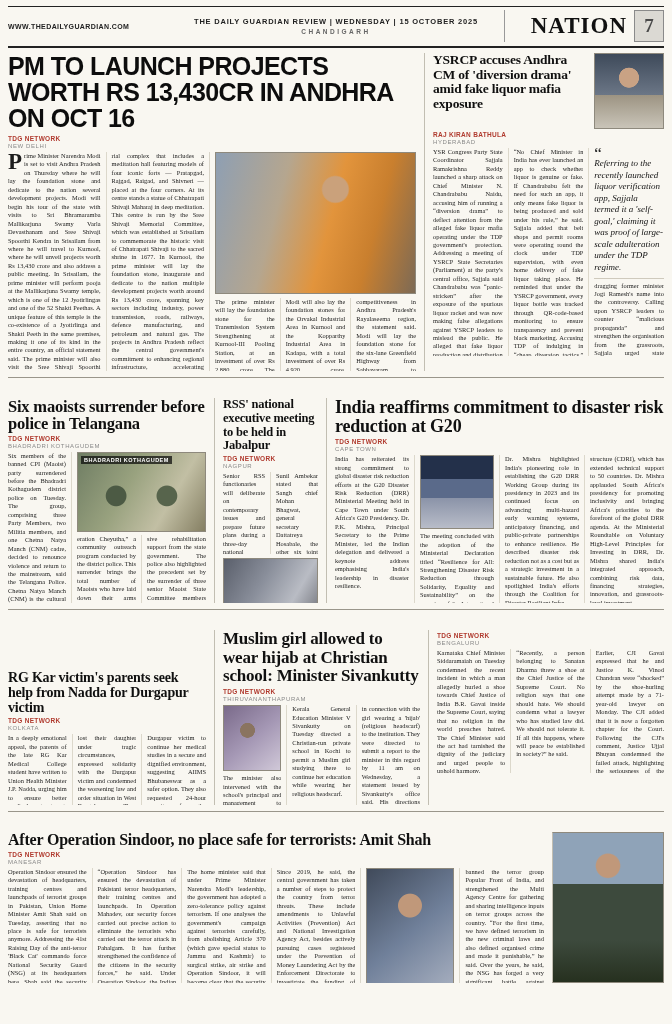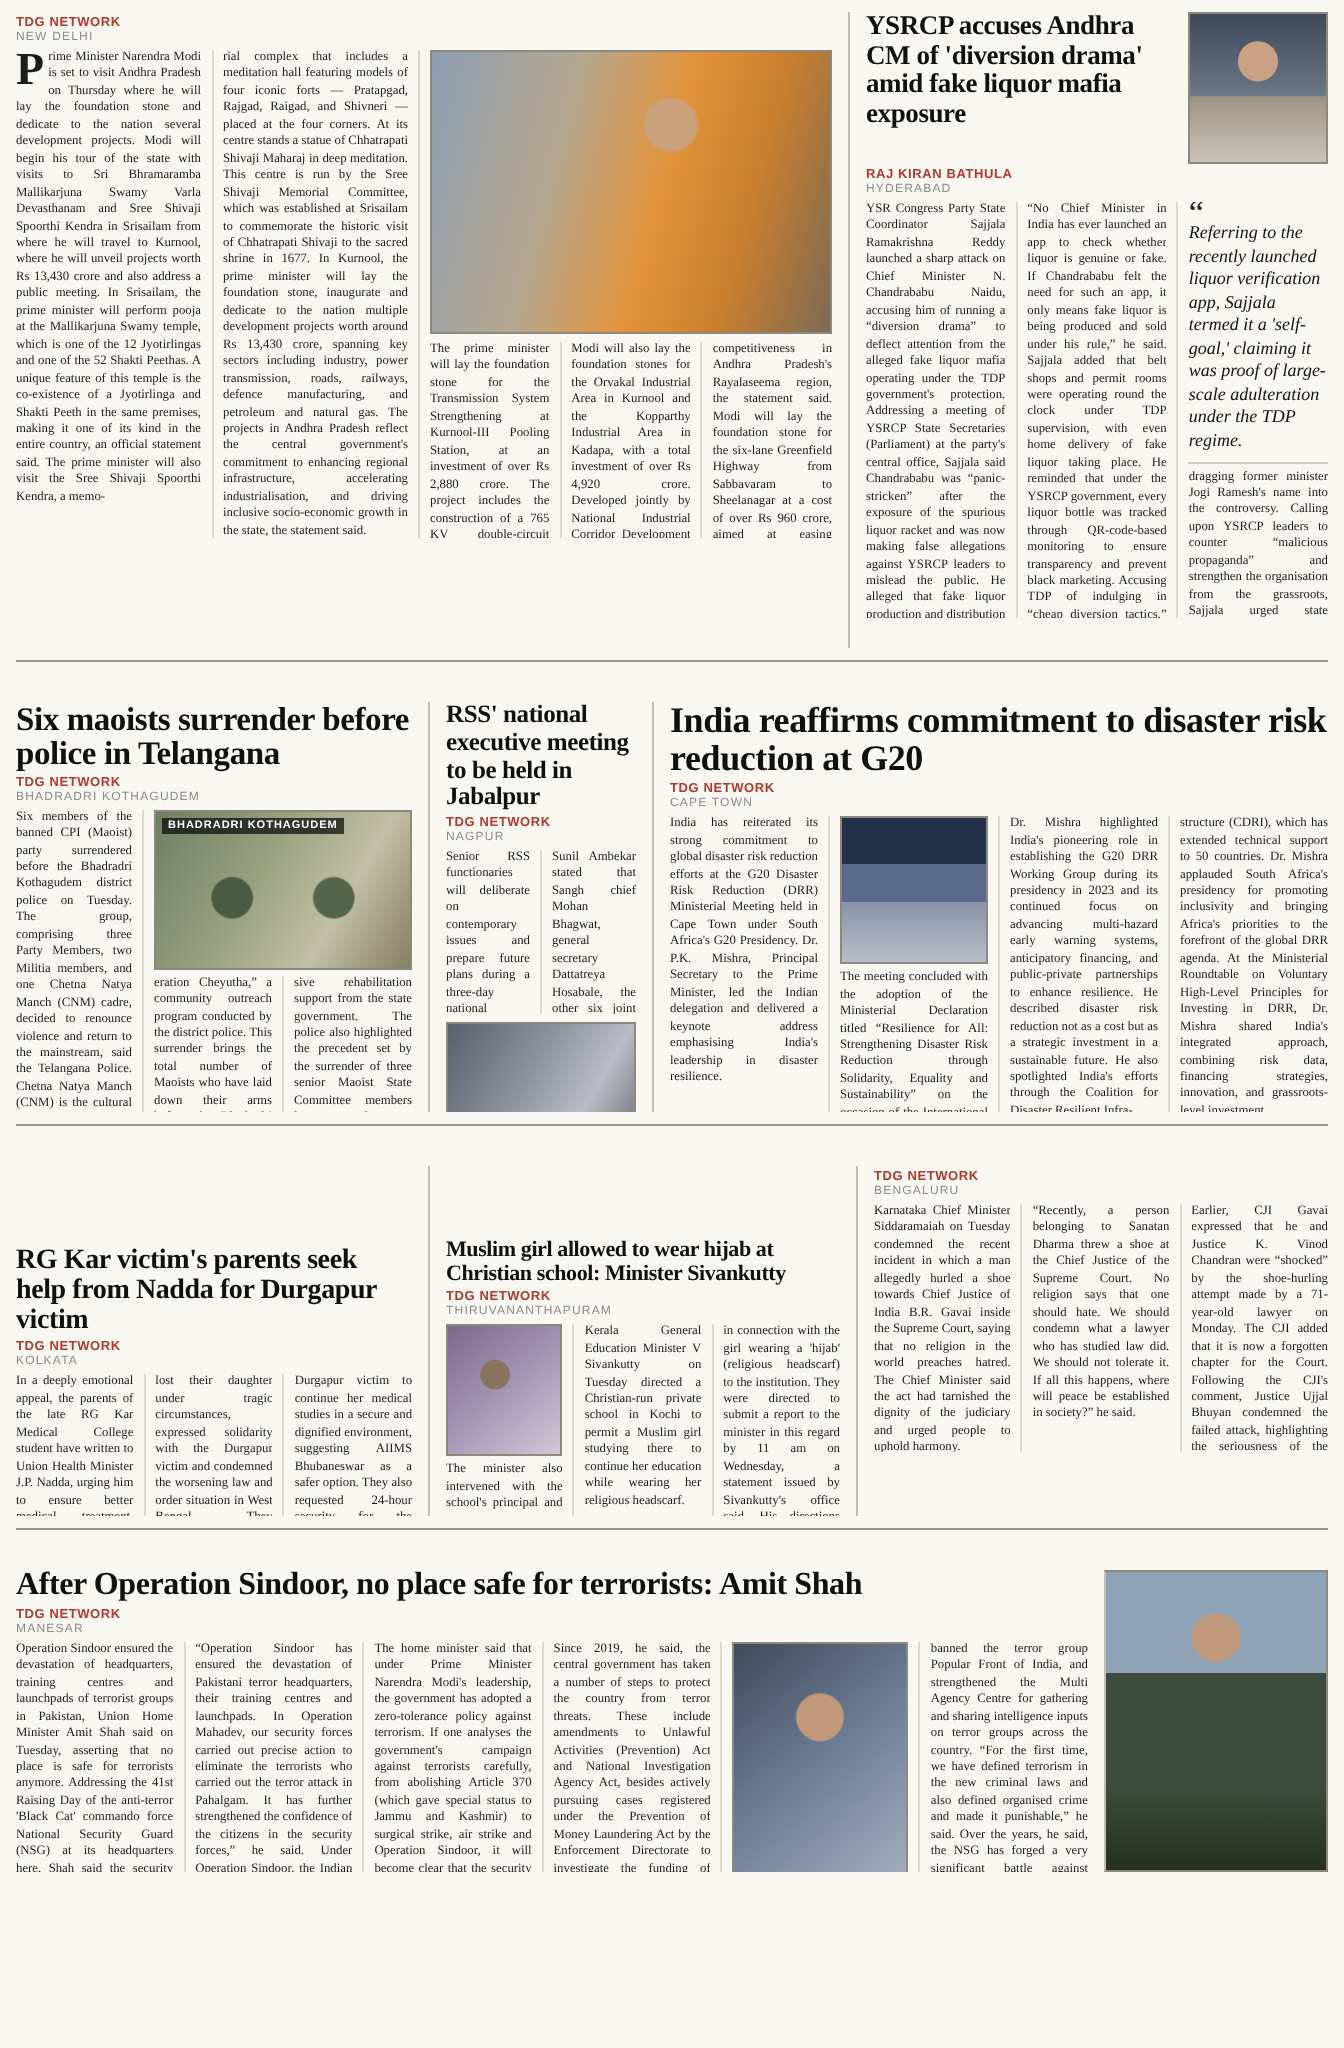--- a/index.html
+++ b/index.html
@@ -80,44 +80,56 @@
   .g20 { flex:1; }
   .g20 h2 { font-size:18px; line-height:1.06; }
   .g20 .cols { height:158px; margin-top:2px; }
   .ph-g20 { height:74px; margin-bottom:3px; }
 
   .rgkar { width:198px; flex:none;margin-top:40px; }
   .rgkar h2 { font-size:14px; line-height:1.08; }
   .rgkar .cols { height:136px; margin-top:2px; }
 
   .hijab { width:206px; flex:none; }
-  .hijab h2 { font-size:11px; line-height:1.1;margin-top:36px; }
+  .hijab h2 { font-size:17px; line-height:1.1; }
   .hijab .cols { height:138px; margin-top:2px; }
   .ph-hijab { height:66px; margin-bottom:3px; }
 
   .sidda { flex:1; }
   .sidda h2 { font-size:14px; line-height:1.08; }
   .sidda .cols { height:124px; margin-top:2px; }
 
   .shah-main { flex:1; }
   .shah-main h2 { font-size:16px; line-height:1.05; }
   .shah-cols { height:124px; margin-top:3px; }
   .shah-photo-col { width:94px; flex:none; }
   .ph-shah-speech { height:100%; }
   .ph-shah-salute { width:112px; flex:none; }
 </style>
 </head>
 <body>
 
 <div class="page">
 
+  <header class="masthead">
+    <div class="mh-left">WWW.THEDAILYGUARDIAN.COM</div>
+    <div class="mh-center">
+      <div class="mh-line1">THE DAILY GUARDIAN REVIEW | WEDNESDAY | 15 OCTOBER 2025</div>
+      <div class="mh-city">CHANDIGARH</div>
+    </div>
+    <div class="mh-right">
+      <div class="section-name">NATION</div>
+      <div class="page-num">7</div>
+    </div>
+  </header>
 
   <section class="top-section">
 
     <article class="lead">
+      <h1>PM TO LAUNCH PROJECTS WORTH RS 13,430CR IN ANDHRA ON OCT 16</h1>
       <div class="byline">
         <span class="who">TDG NETWORK</span>
         <span class="where">NEW DELHI</span>
       </div>
       <div class="lead-body">
         <div class="cols ruled lead-left">
           <div class="col bodytext dropcap">Prime Minister Narendra Modi is set to visit Andhra Pradesh on Thursday where he will lay the foundation stone and dedicate to the nation several development projects. Modi will begin his tour of the state with visits to Sri Bhramaramba Mallikarjuna Swamy Varla Devasthanam and Sree Shivaji Spoorthi Kendra in Srisailam from where he will travel to Kurnool, where he will unveil projects worth Rs 13,430 crore and also address a public meeting. In Srisailam, the prime minister will perform pooja at the Mallikarjuna Swamy temple, which is one of the 12 Jyotirlingas and one of the 52 Shakti Peethas. A unique feature of this temple is the co-existence of a Jyotirlinga and Shakti Peeth in the same premises, making it one of its kind in the entire country, an official statement said. The prime minister will also visit the Sree Shivaji Spoorthi Kendra, a memo-</div>
           <div class="col bodytext">rial complex that includes a meditation hall featuring models of four iconic forts — Pratapgad, Rajgad, Raigad, and Shivneri — placed at the four corners. At its centre stands a statue of Chhatrapati Shivaji Maharaj in deep meditation. This centre is run by the Sree Shivaji Memorial Committee, which was established at Srisailam to commemorate the historic visit of Chhatrapati Shivaji to the sacred shrine in 1677. In Kurnool, the prime minister will lay the foundation stone, inaugurate and dedicate to the nation multiple development projects worth around Rs 13,430 crore, spanning key sectors including industry, power transmission, roads, railways, defence manufacturing, and petroleum and natural gas. The projects in Andhra Pradesh reflect the central government's commitment to enhancing regional infrastructure, accelerating industrialisation, and driving inclusive socio-economic growth in the state, the statement said.</div>
         </div>
         <div class="lead-right">

